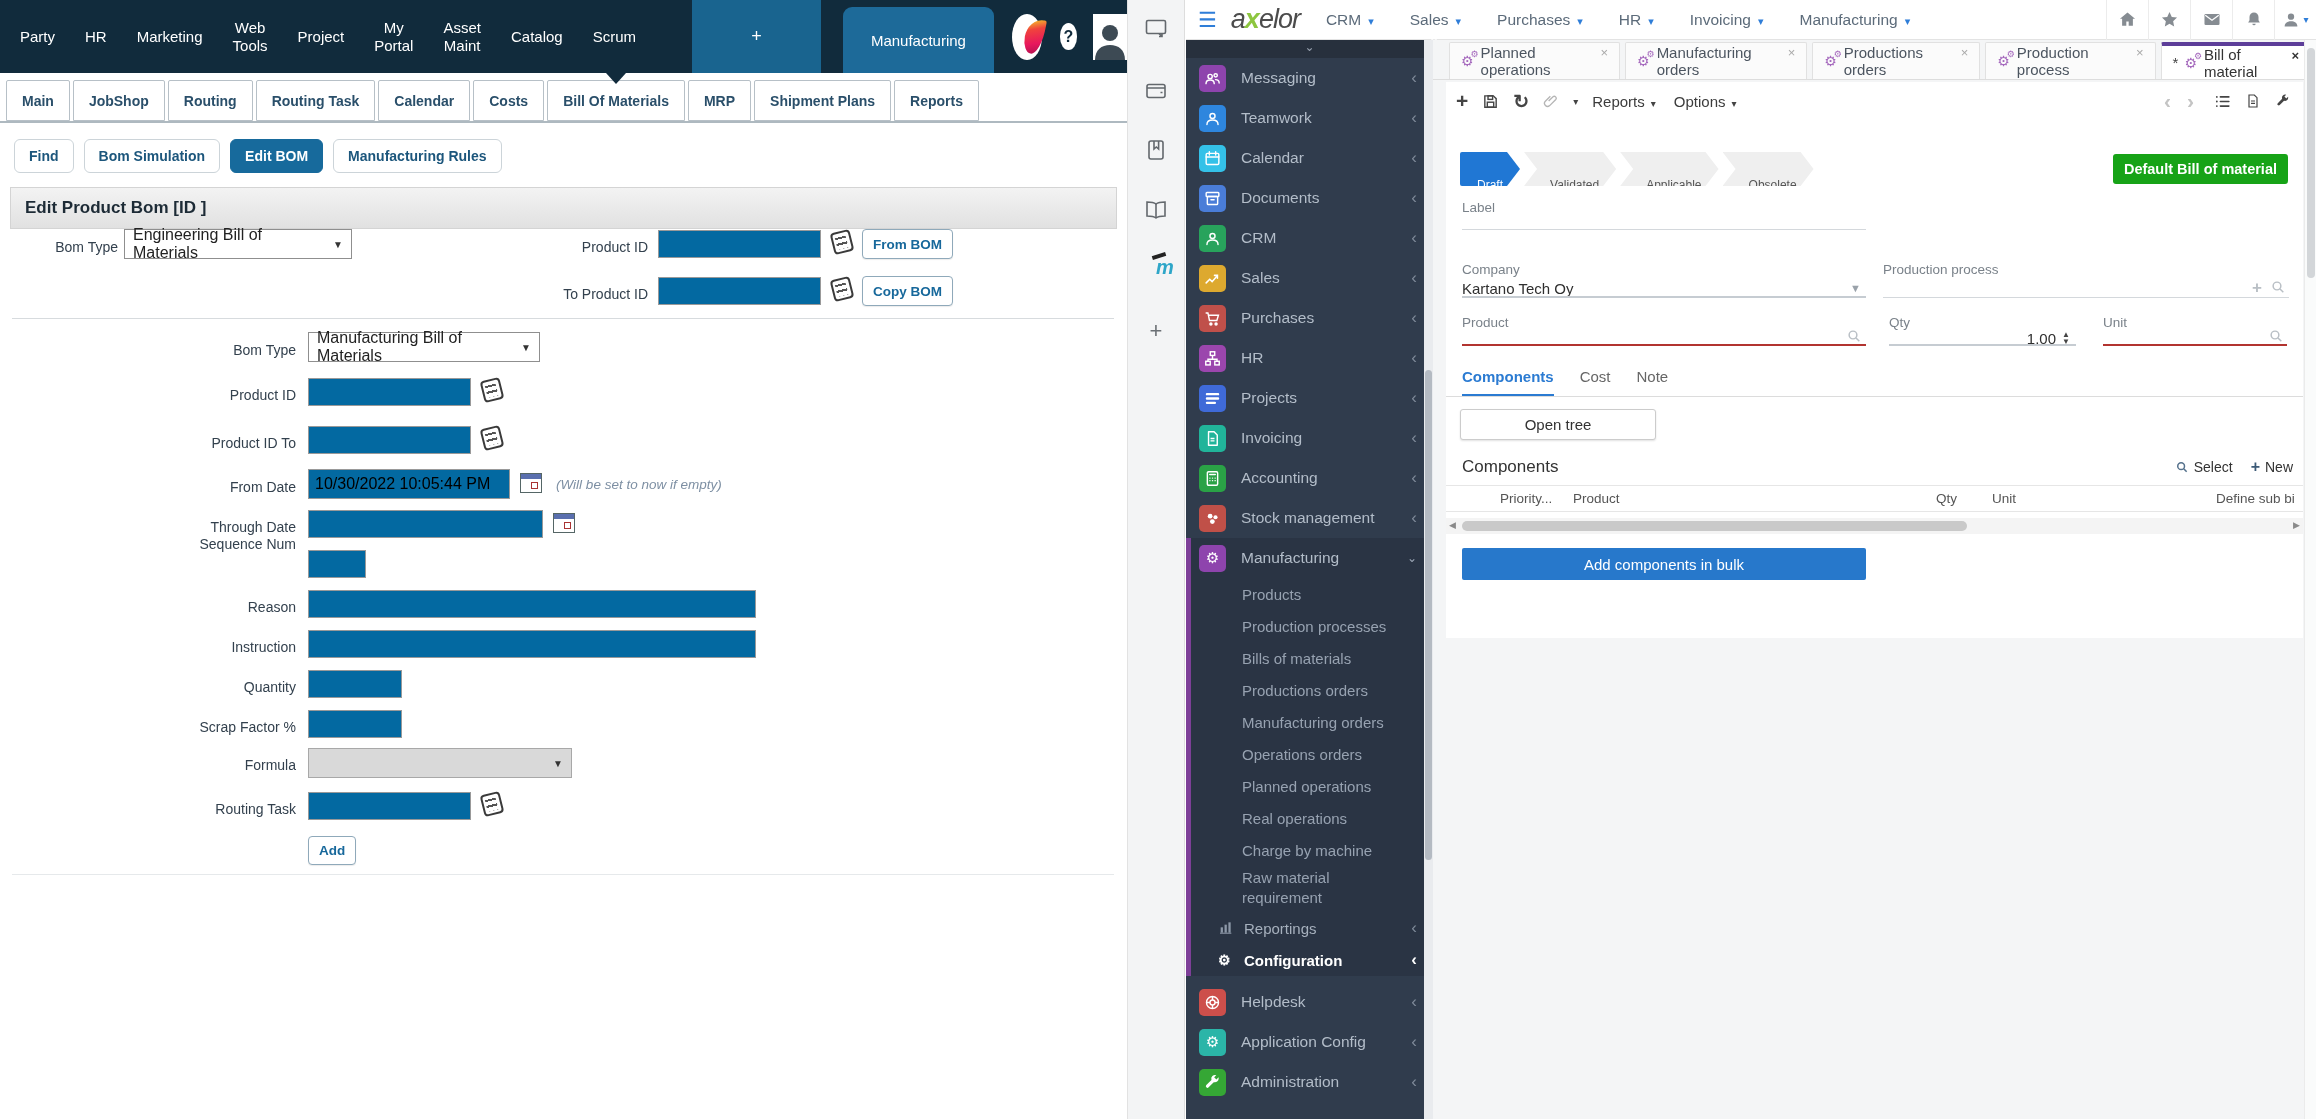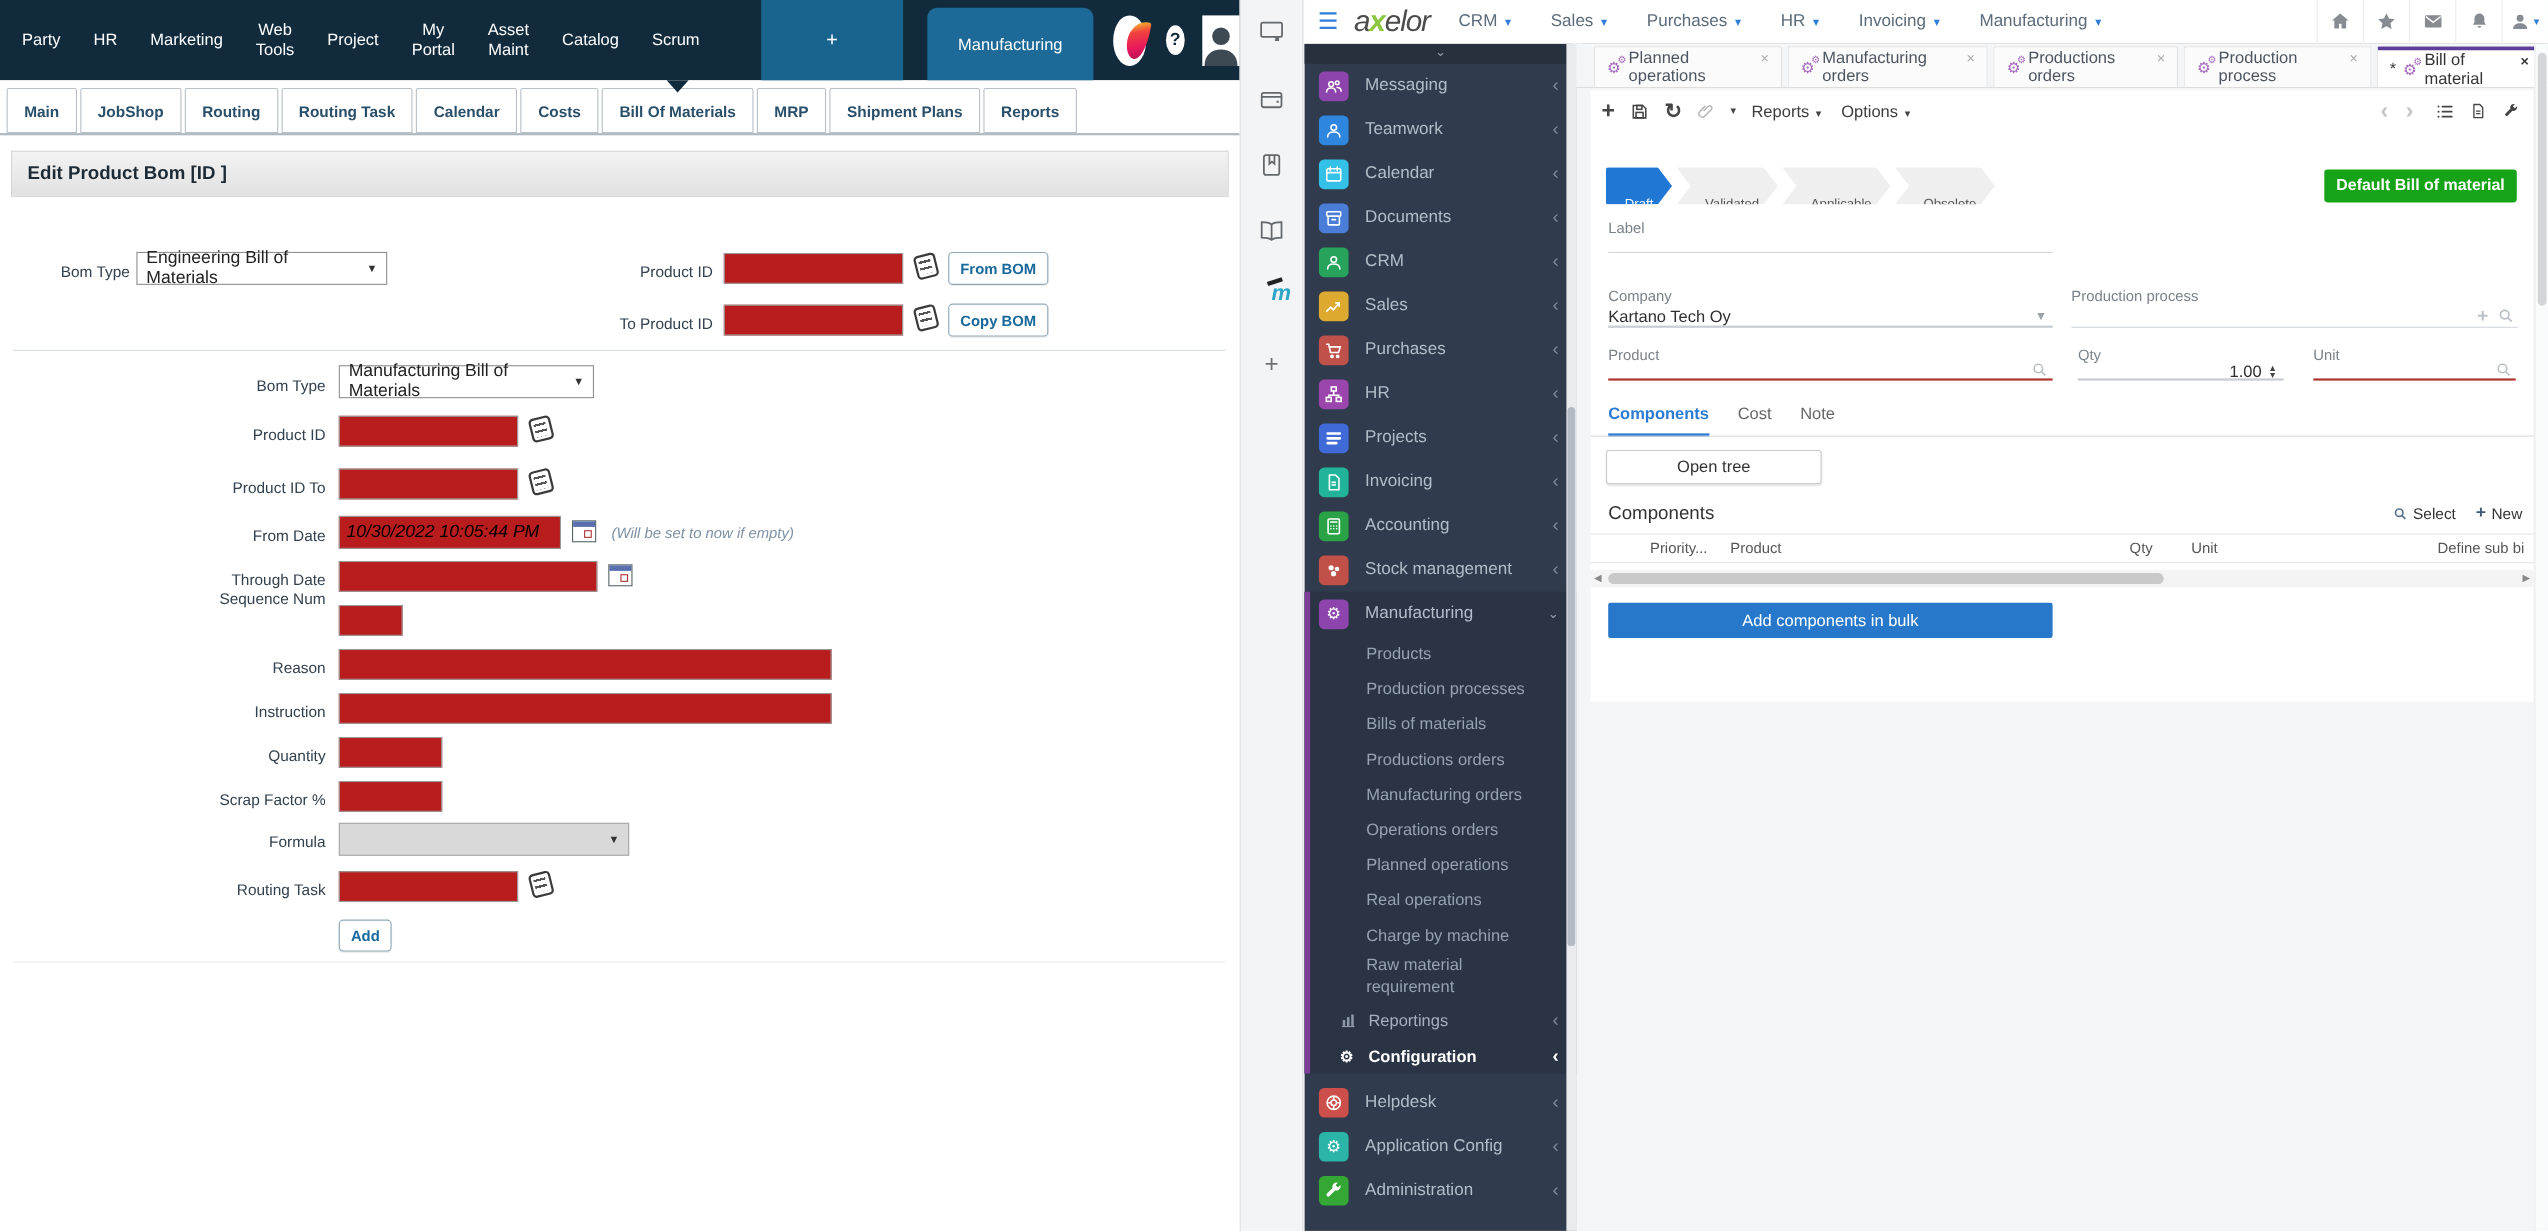--- a/index.html
+++ b/index.html
@@ -20,21 +20,21 @@
   .helpc { width:27px; height:27px; border-radius:50%; background:#fff; color:#112b3c; font-weight:bold; font-size:16px; display:flex; align-items:center; justify-content:center; align-self:center; margin-left:18px; cursor:pointer; }
   .avatarbox { width:42px; height:46px; background:#fff; align-self:center; margin-left:16px; display:flex; align-items:flex-end; justify-content:center; cursor:pointer; }
   .ltabs { display:flex; gap:3px; padding:7px 8px 0 6px; height:50px; border-bottom:2px solid #aeb9c0; background:#fff; }
   .ltab { position:relative; border:1px solid #b7c0c7; background:#fff; color:#2a4f6a; font-weight:600; font-size:14px; padding:0 15px; display:flex; align-items:center; border-radius:2px 2px 0 0; cursor:pointer; }
   .ltab.active::before { content:""; position:absolute; top:-8px; left:50%; transform:translateX(-50%); border:10px solid transparent; border-top:11px solid #112b3c; border-bottom:0; }
   .lsubtabs { display:flex; gap:10px; padding:16px 0 0 14px; }
   .lsubtab { border:1px solid #ccd4d9; border-radius:6px; padding:8px 14px; font-weight:700; font-size:14px; color:#1c567c; background:#fff; cursor:pointer; }
   .lsubtab.active { background:#176a9c; border-color:#176a9c; color:#fff; }
   .lformhead { margin:14px 10px 0; background:linear-gradient(#f3f3f3,#e1e1e1); border:1px solid #d4d4d4; padding:10px 14px; font-weight:700; font-size:17px; color:#1d2b36; }
   .flabel { position:absolute; font-size:14px; color:#33414e; text-align:right; line-height:29px; }
-  .linp { position:absolute; border:1px solid #999; background:#b91c1c; height:28px;font-style:italic; }
+  .linp { position:absolute; border:1px solid #999; background:#0369a1; height:28px; }
   .lsel { position:absolute; border:1px solid #8f8f8f; background:#fff; height:30px; font-size:16px; color:#222; display:flex; align-items:center; padding:0 8px; justify-content:space-between; cursor:pointer; }
   .lsel .car { font-size:10px; color:#333; margin-left:10px; }
   .lsel.gray { background:#d9d9d9; border-color:#a8a8a8; }
   .lbtn { position:absolute; background:#fff; border:1px solid #8fa9ba; border-radius:4px; color:#17689b; font-weight:700; font-size:13.5px; height:30px; padding:0 10px; cursor:pointer; box-shadow:0 1px 1px rgba(0,0,0,.08); }
   .lookup { position:absolute; width:20px; height:22px; background:linear-gradient(#fff 30%,#fff 30%) ,#fff; border:2px solid #3a3a3a; border-radius:4px; transform:rotate(-14deg); cursor:pointer;
      background-image:repeating-linear-gradient(0deg,transparent 0 4px,#555 4px 6px); background-size:70% 70%; background-position:50% 60%; background-repeat:no-repeat; }
   .calic { position:absolute; width:22px; height:20px; border:1px solid #566; background:#fff; cursor:pointer; }
   .calic::before { content:""; position:absolute; left:0; top:0; right:0; height:5px; background:#5a6fae; }
   .calic::after { content:""; position:absolute; right:3px; bottom:3px; width:5px; height:5px; border:1px solid #a33; }
   .fnote { position:absolute; font-style:italic; font-size:13.5px; color:#7d8fa3; line-height:28px; }
@@ -169,20 +169,26 @@
     <div class="ltab">Routing</div>
     <div class="ltab">Routing Task</div>
     <div class="ltab">Calendar</div>
     <div class="ltab">Costs</div>
     <div class="ltab active">Bill Of Materials</div>
     <div class="ltab">MRP</div>
     <div class="ltab">Shipment Plans</div>
     <div class="ltab">Reports</div>
   </div>
 
+  <div class="lsubtabs">
+    <div class="lsubtab">Find</div>
+    <div class="lsubtab">Bom Simulation</div>
+    <div class="lsubtab active">Edit BOM</div>
+    <div class="lsubtab">Manufacturing Rules</div>
+  </div>
 
   <div class="lformhead">Edit Product Bom  [ID ]</div>
 
   <div class="flabel" style="left:18px;top:233px;width:100px">Bom Type</div>
   <div class="lsel" style="left:124px;top:229px;width:228px">
     <span>Engineering Bill of Materials</span>
       <span class="car">▼</span>
   </div>
   <div class="flabel" style="left:555px;top:233px;width:93px">Product ID</div>
   <input class="linp" style="left: 658px; top: 230px; width: 163px;">

